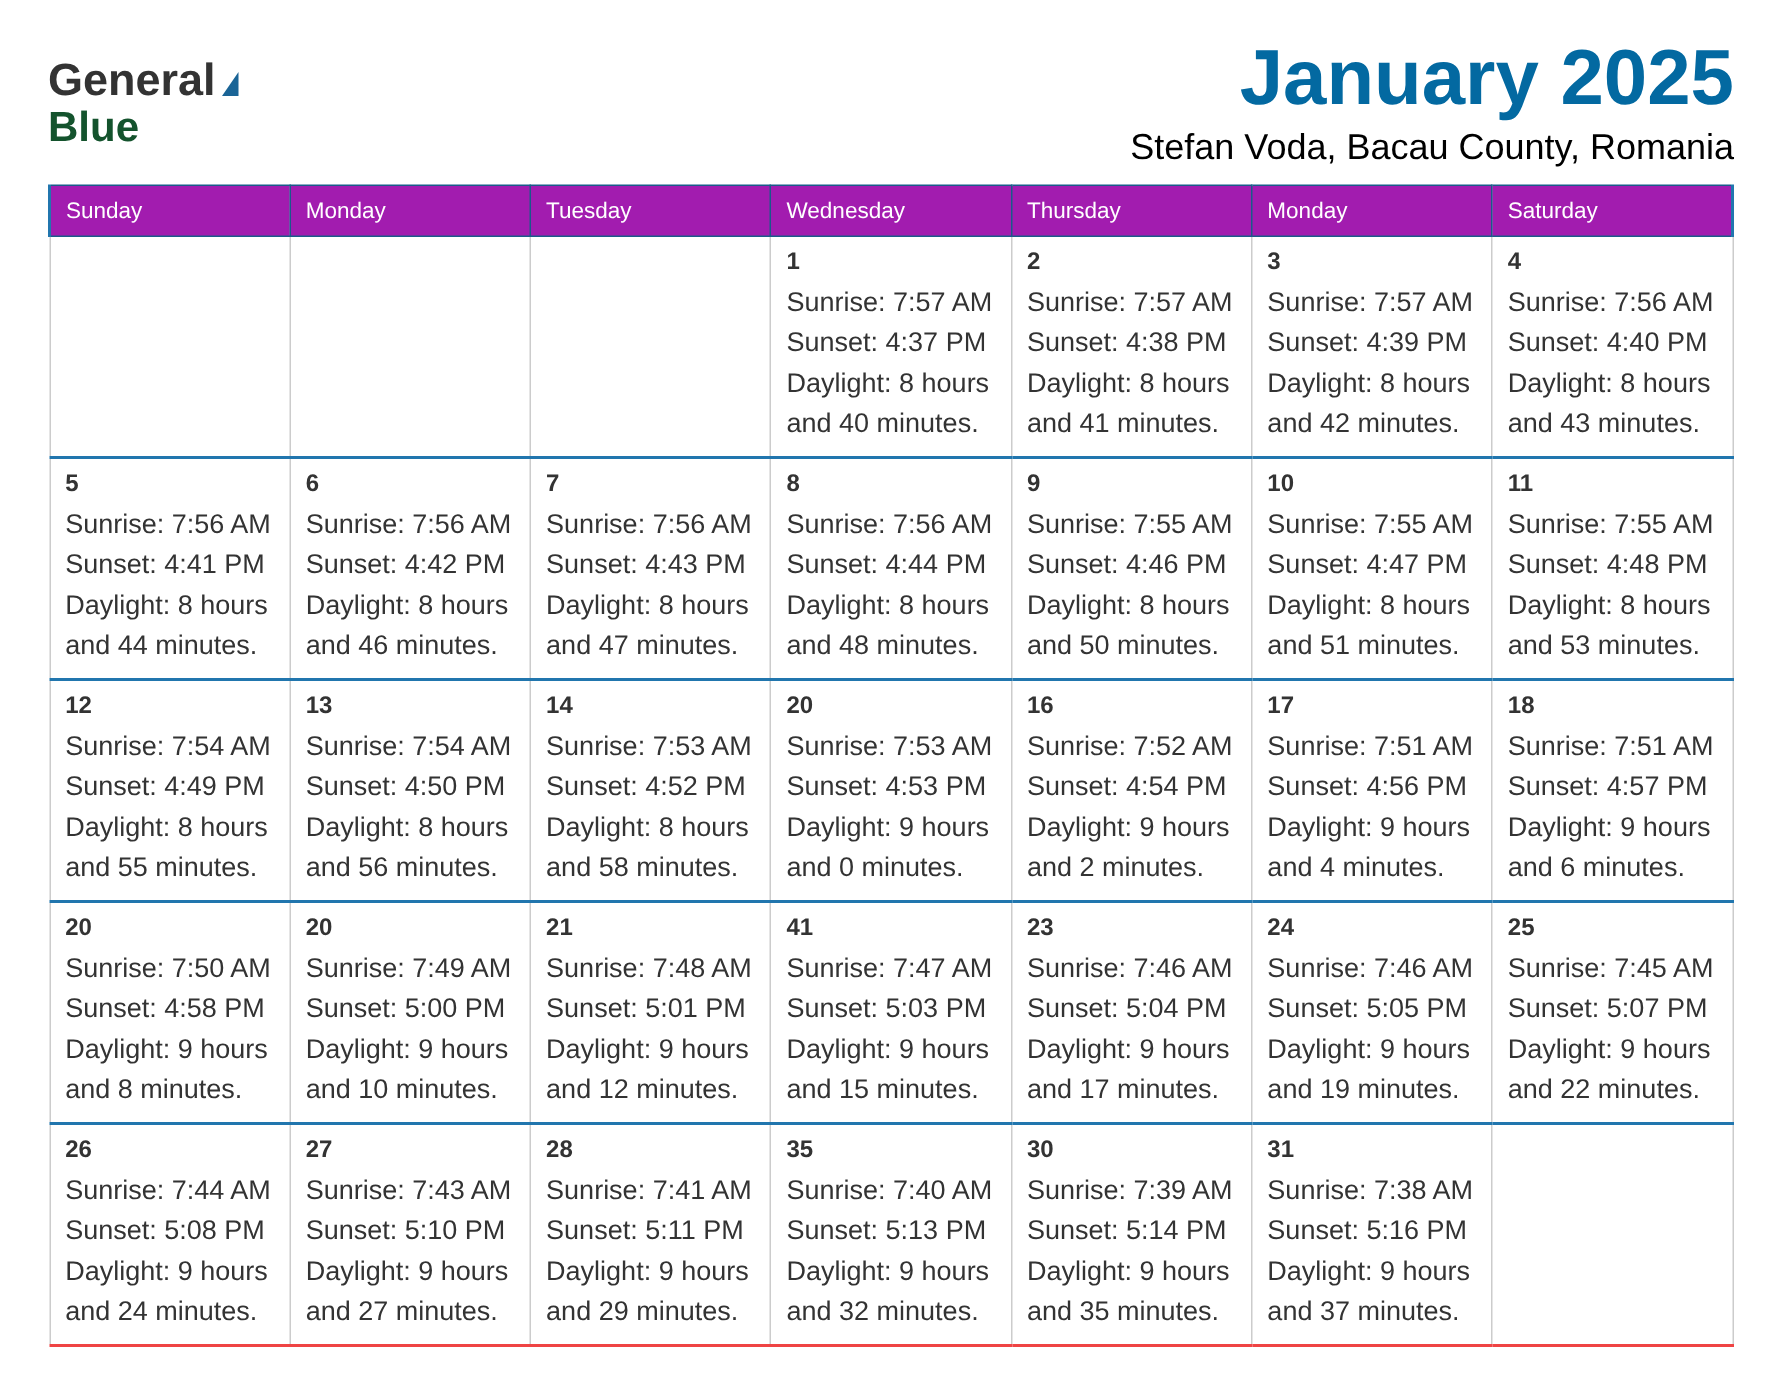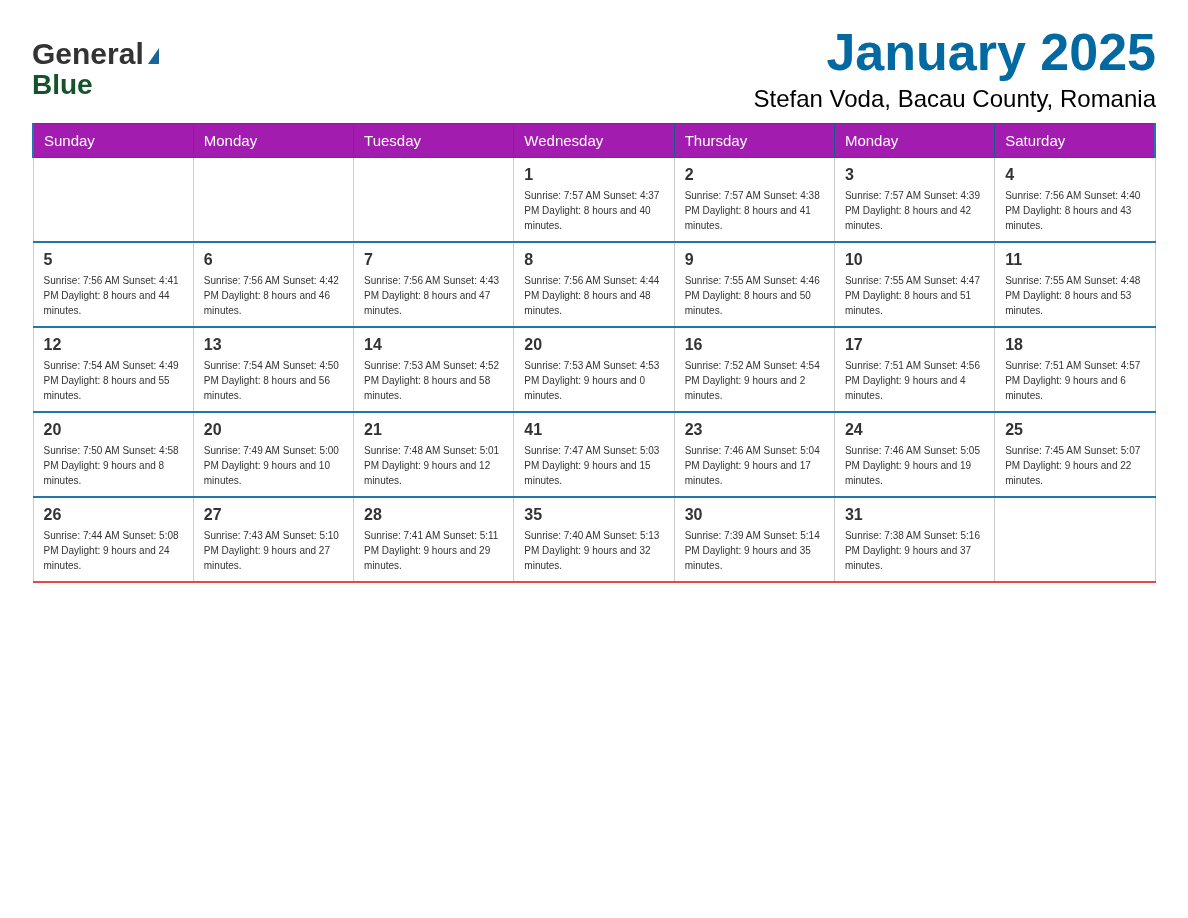--- a/index.html
+++ b/index.html
@@ -69,21 +69,21 @@
       border-right: 2px solid #2176ae;
     }
     .day-num {
       font-size: 16px;
       font-weight: bold;
       color: #333;
       display: block;
       margin-bottom: 4px;
     }
     .day-info {
-      font-size: 10px;
+      font-size: 18px;
       color: #333;
       line-height: 1.5;
     }
     .empty-cell {
       background: #fff;
     }
     .week-row td {
       border-top: 2px solid #2176ae;
     }
     .calendar tbody tr:first-child td {

